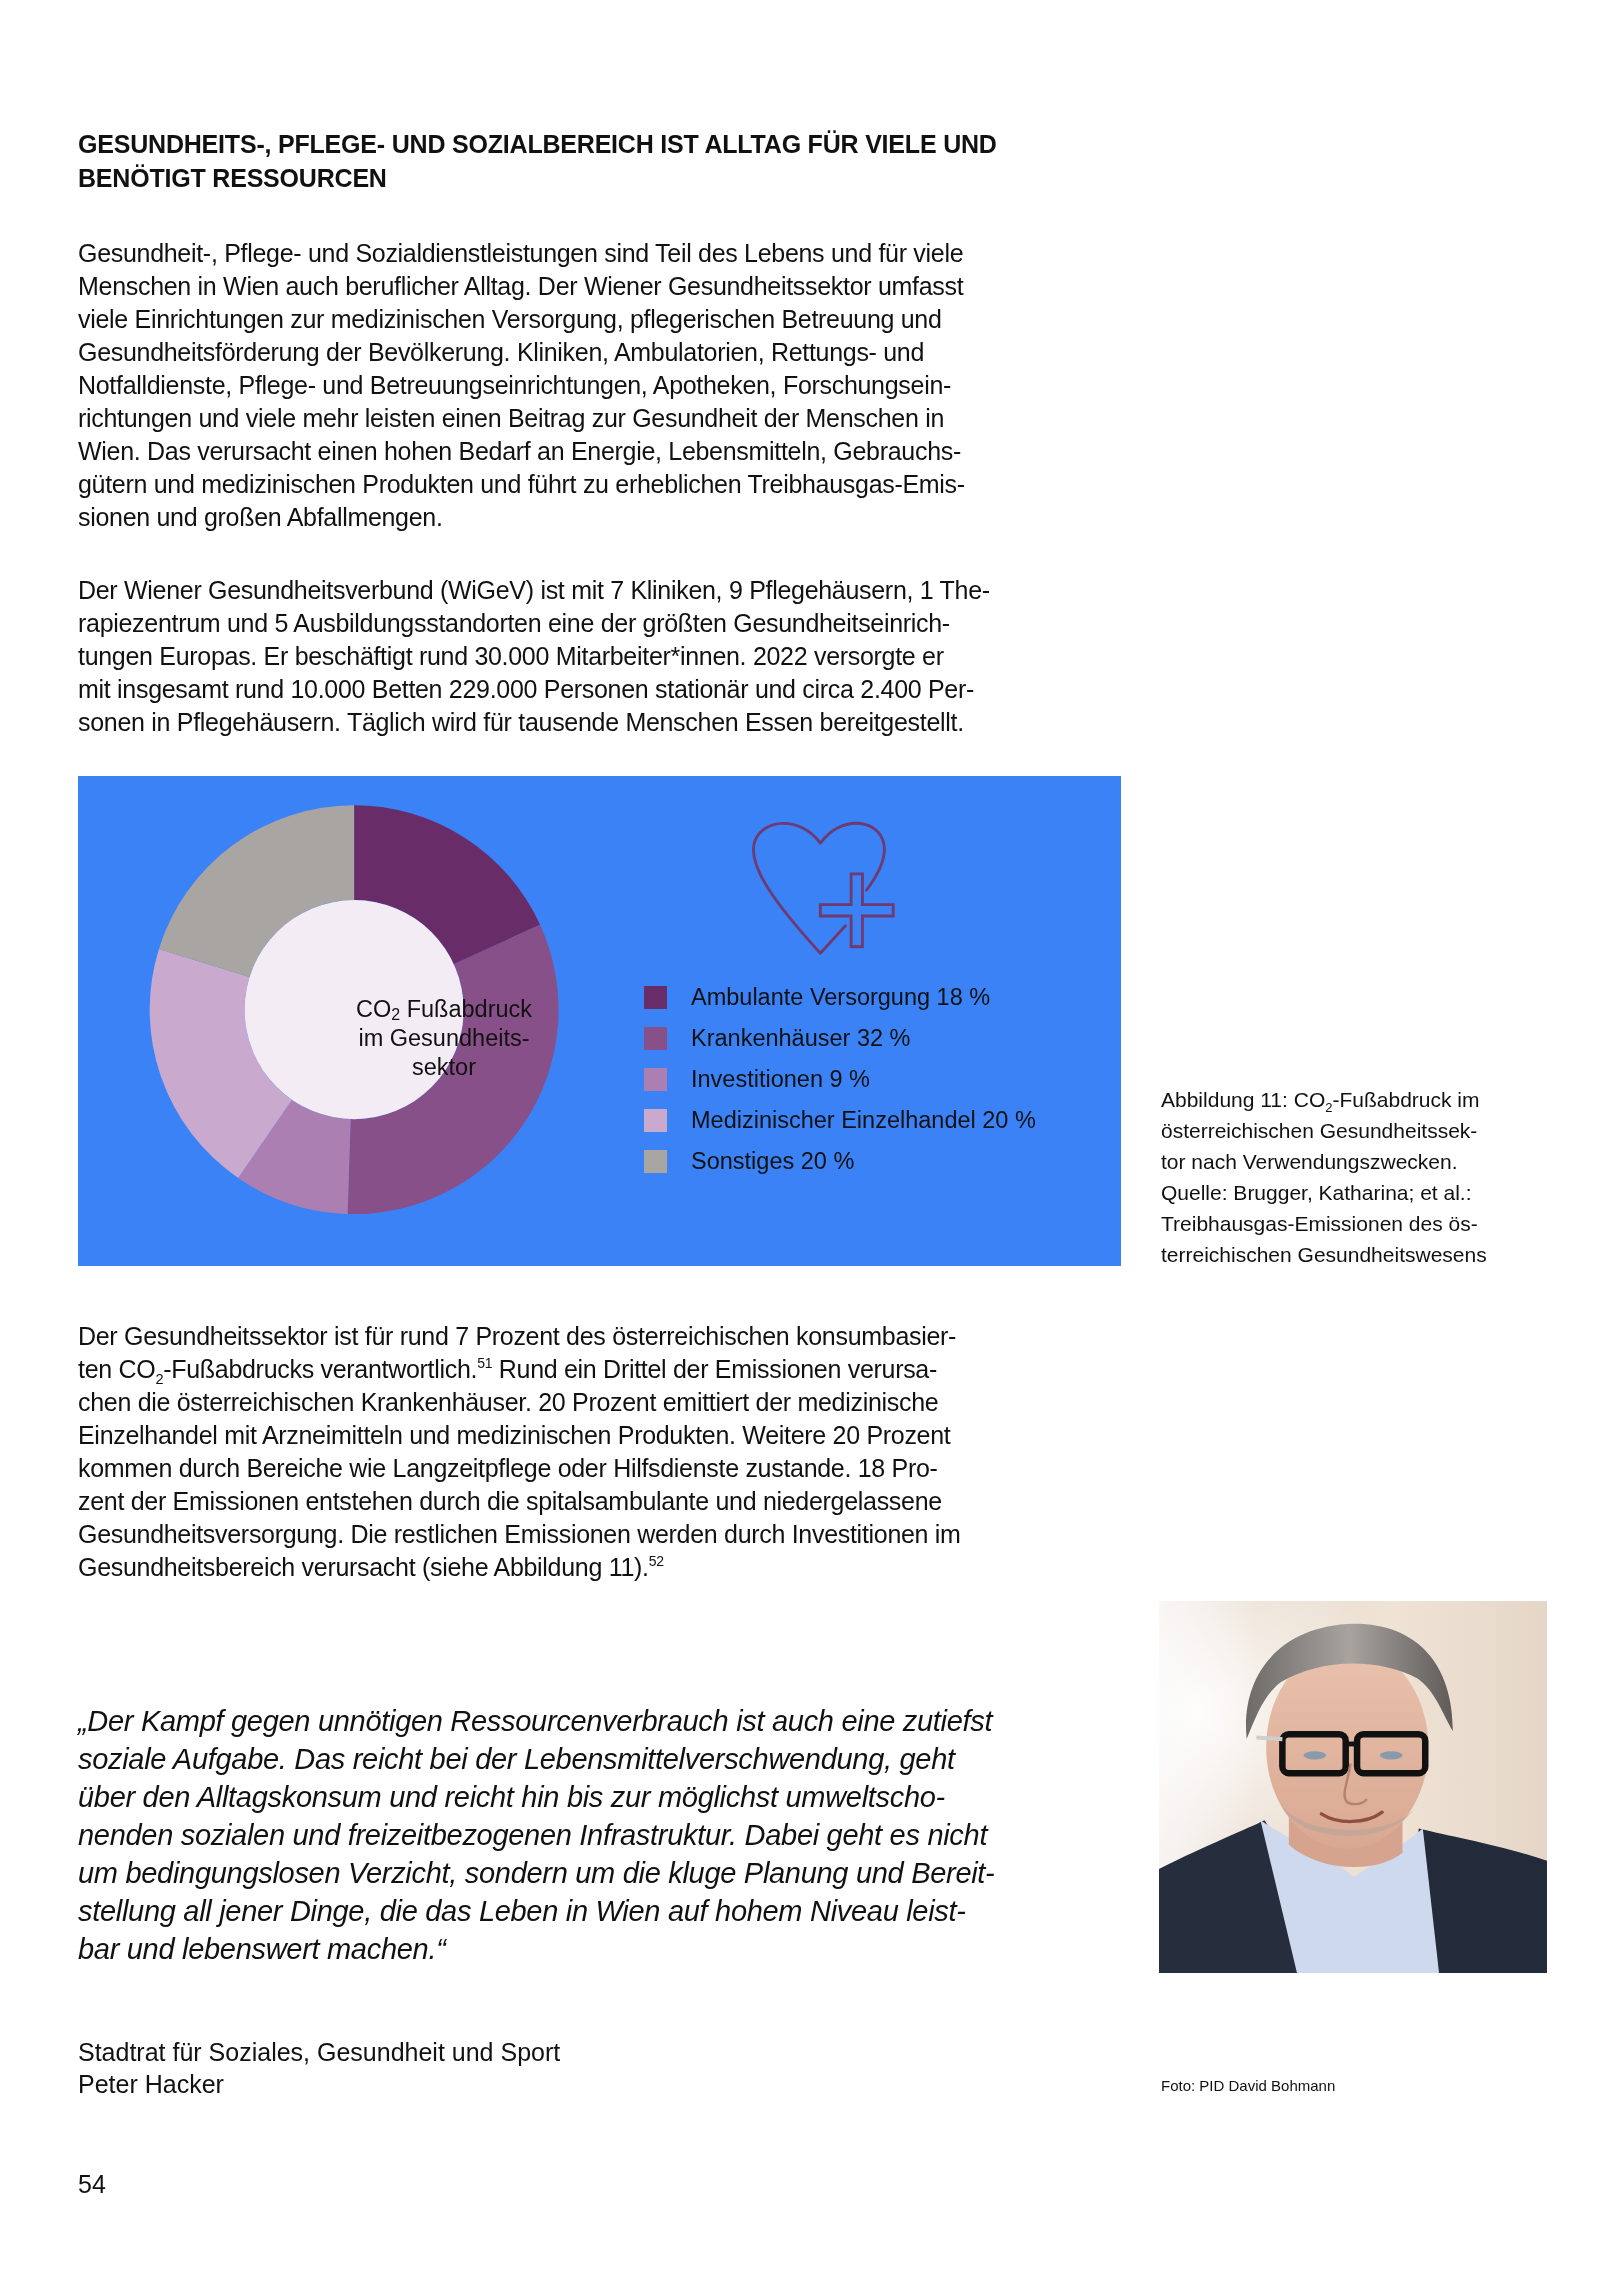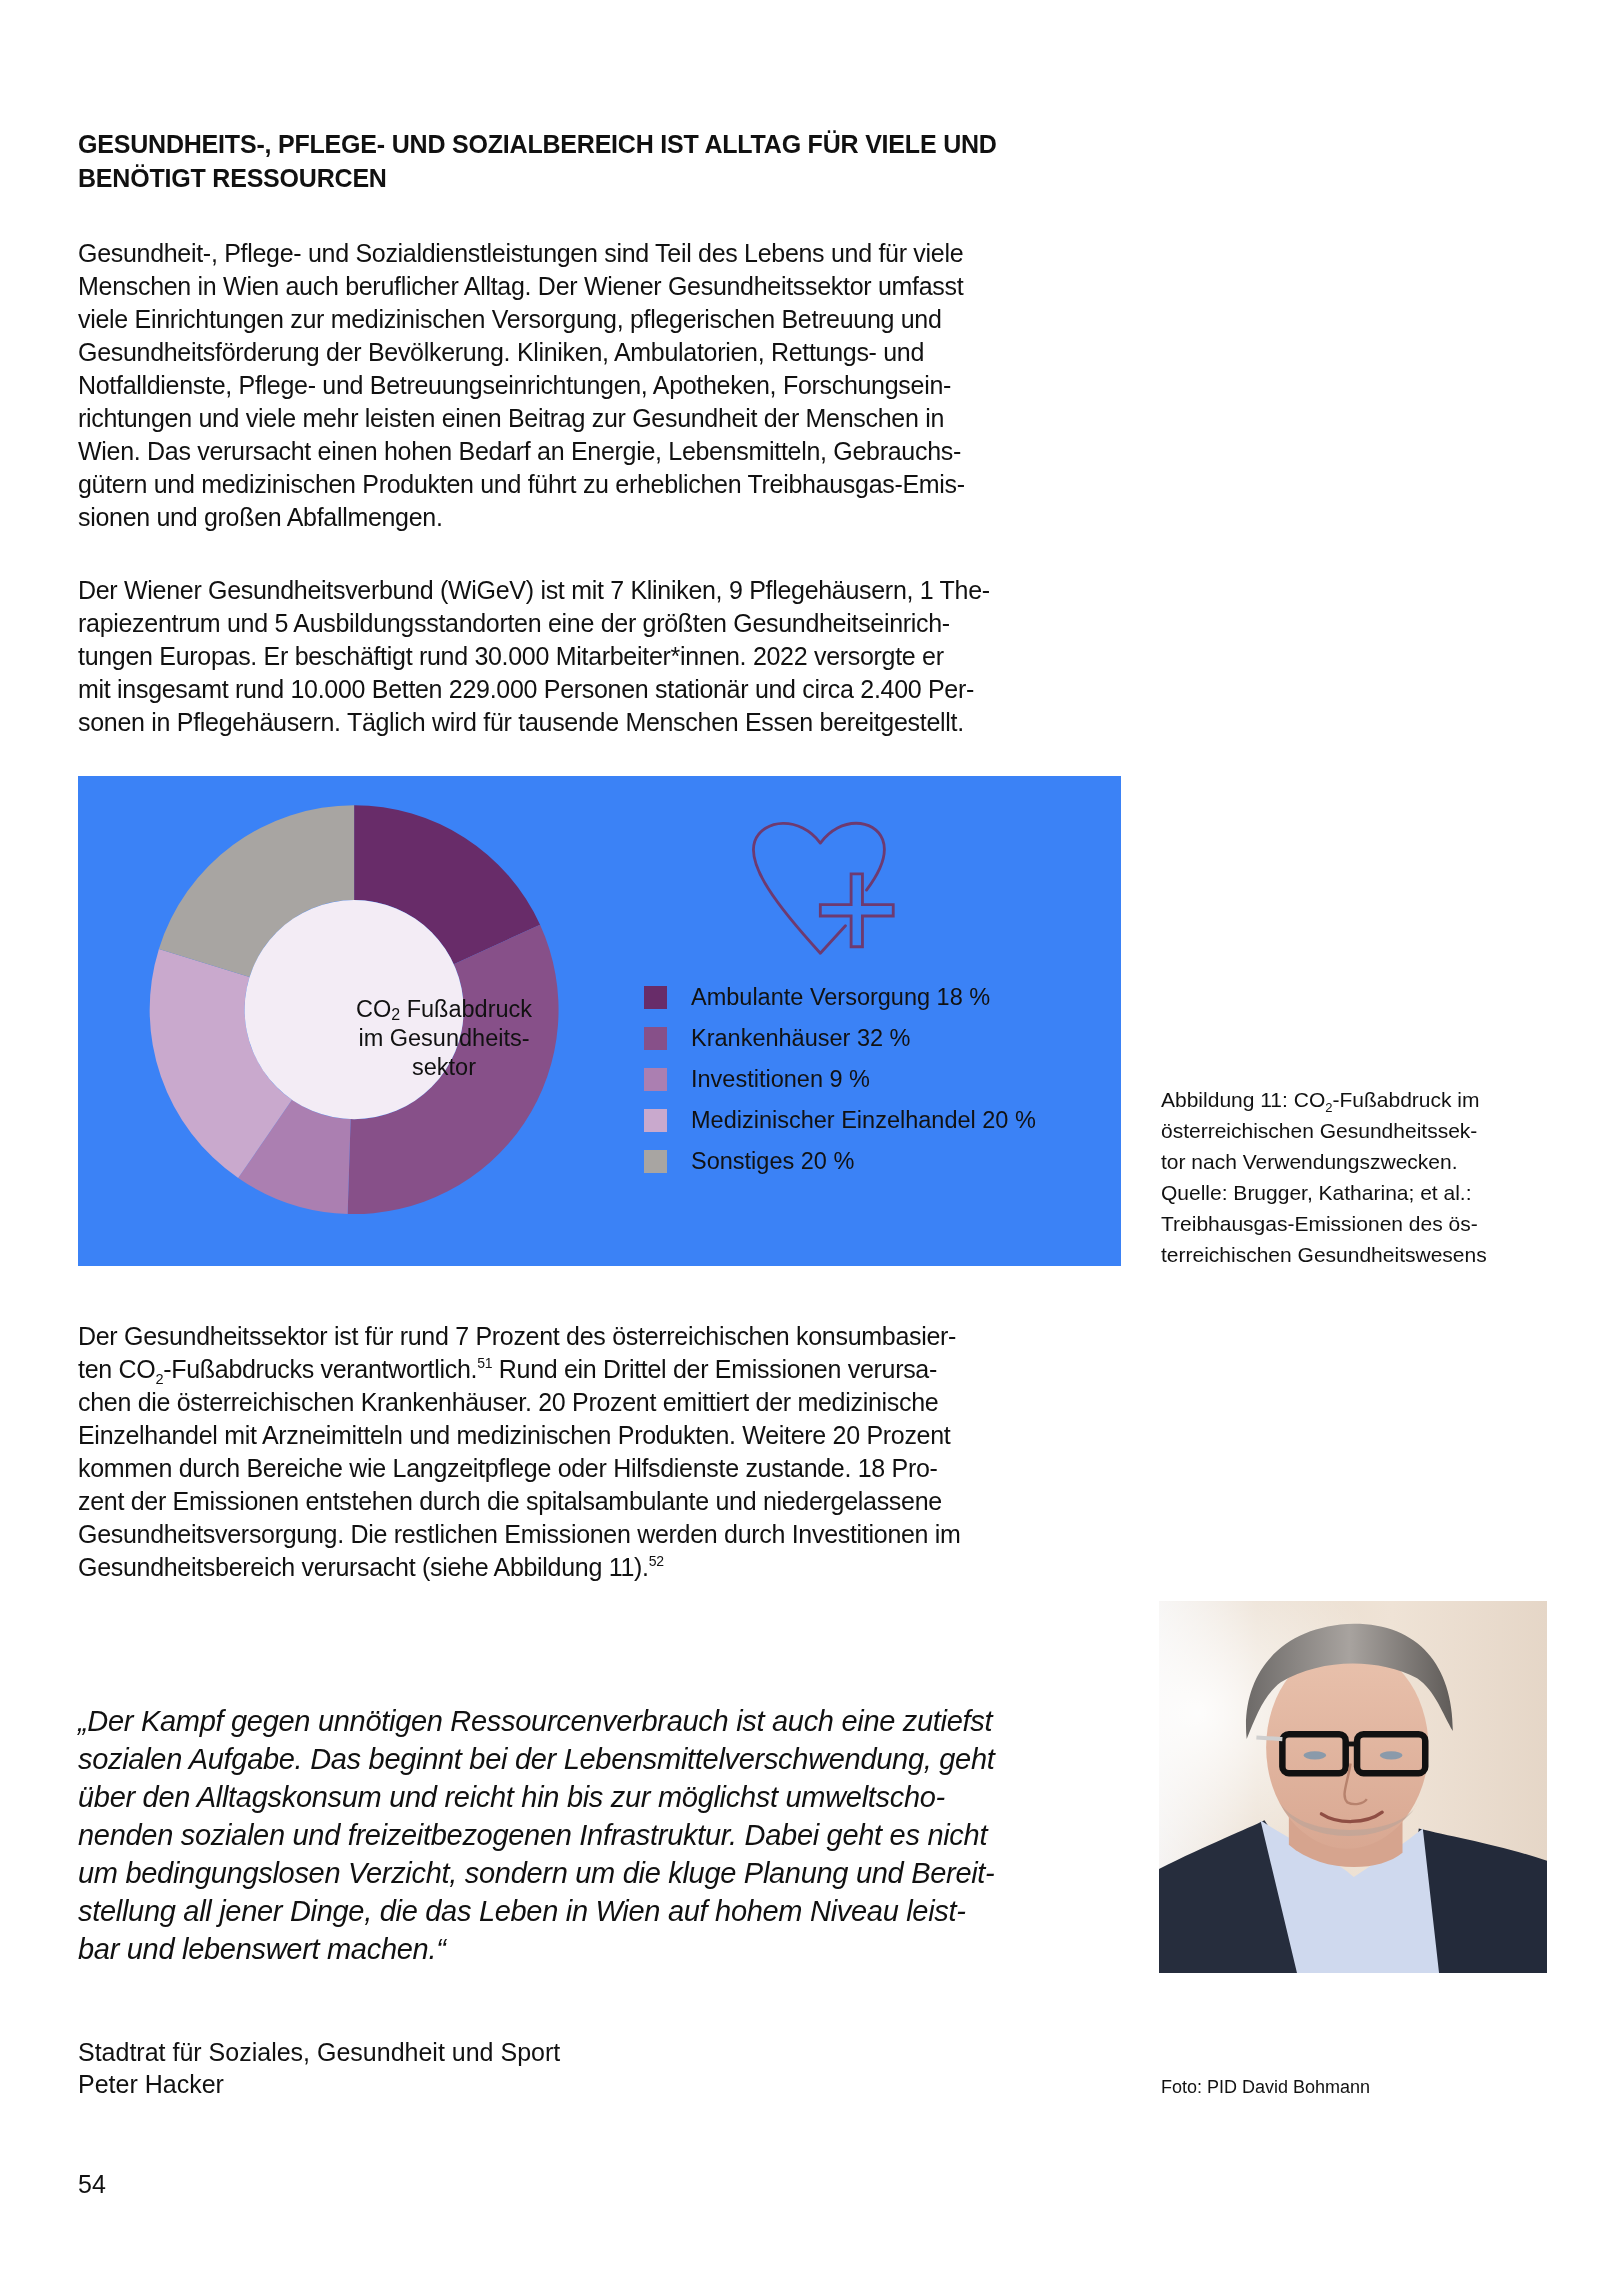--- a/index.html
+++ b/index.html
@@ -32,21 +32,21 @@
   .legend { position: absolute; left: 566px; top: 201px; }
   .legend-item { display: flex; align-items: center; height: 41px; }
   .swatch { width: 23px; height: 23px; margin-right: 24px; }
   .legend-text { font-size: 23.5px; color: #111; }
 
   .caption { left: 1161px; top: 1084px; width: 422px; font-size: 21px; line-height: 31px; color: #111; }
   .caption sub { font-size: 13px; vertical-align: -4.9px; line-height: 0; }
 
   .photo { left: 1159px; top: 1601px; width: 388px; height: 372px; overflow: hidden;
            background: linear-gradient(90deg, #f4f2f1 0%, #e9dccd 25%, #efe3d6 60%, #e5d6c7 100%); }
-  .photo-credit { left: 1161px; top: 2077px; font-size: 18px; color: #111; }
+  .photo-credit { left: 1161px; top: 2077px; font-size: 15px; color: #111; }
 
   .quote { left: 78px; top: 1702px; width: 1071px; font-style: italic; font-size: 29px;
            line-height: 38px; letter-spacing: -0.3px; color: #111; }
   .quote .line { display: block; white-space: nowrap; }
 
   .author { left: 78px; top: 2036px; font-size: 25px; line-height: 32px; }
   .page-num { left: 78px; top: 2170px; font-size: 25px; }
 </style>
 </head>
 <body>
@@ -182,21 +182,21 @@
 
     <path d="M150 250 C 170 300, 290 305, 318 250 C 300 290, 180 295, 150 250 Z" fill="#b8a49a" opacity="0.6"></path>
 
     <path d="M200 262 C 220 275, 255 275, 275 260" fill="none" stroke="#8f4e44" stroke-width="4" stroke-linecap="round"></path>
   </svg>
 </div>
 <div class="abs photo-credit">Foto: PID David Bohmann</div>
 
 <div class="abs quote">
   <span class="line">„Der Kampf gegen unnötigen Ressourcenverbrauch ist auch eine zutiefst</span>
-  <span class="line">sozialen Aufgabe. Das beginnt bei der Lebensmittelverschwendung, geht</span>
+  <span class="line">soziale Aufgabe. Das reicht bei der Lebensmittelverschwendung, geht</span>
   <span class="line">über den Alltagskonsum und reicht hin bis zur möglichst umweltscho-</span>
   <span class="line">nenden sozialen und freizeitbezogenen Infrastruktur. Dabei geht es nicht</span>
   <span class="line">um bedingungslosen Verzicht, sondern um die kluge Planung und Bereit-</span>
   <span class="line">stellung all jener Dinge, die das Leben in Wien auf hohem Niveau leist-</span>
   <span class="line">bar und lebenswert machen.“</span>
 </div>
 
 <div class="abs author">
   <div>Stadtrat für Soziales, Gesundheit und Sport</div>
   <div>Peter Hacker</div>

